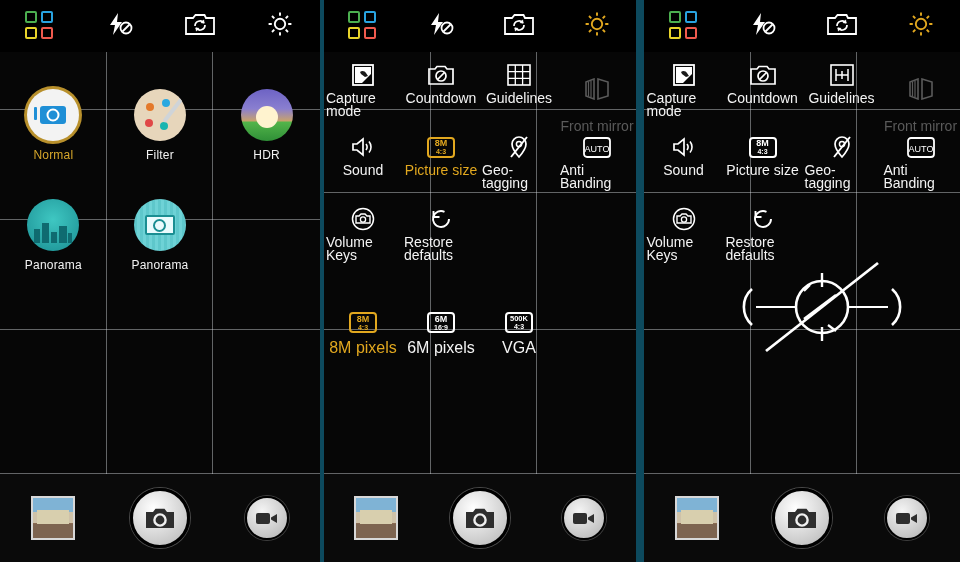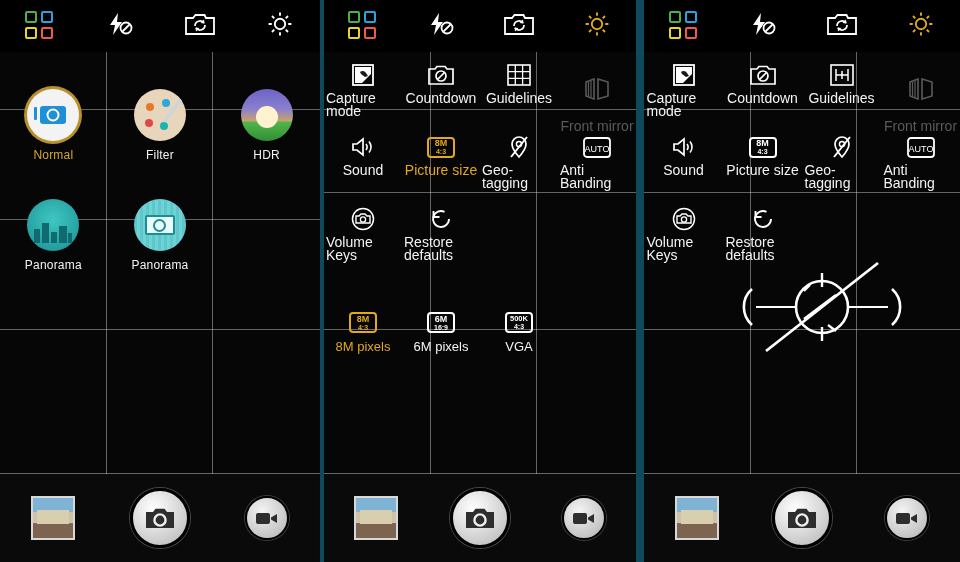--- a/index.html
+++ b/index.html
@@ -172,21 +172,21 @@
 
   
   .sizerow {
     position: absolute; left: 0; right: 0; top: 260px;
     display: grid; grid-template-columns: repeat(4, 1fr);
     z-index: 6;
   }
   .sizecell {
     display:flex; flex-direction:column; align-items:center; gap:6px;
   }
-  .sizelabel { font-size: 13px; color: #f4f4f4; }
+  .sizelabel { font-size: 16px; color: #f4f4f4; }
   .sizelabel.hl { color: #e2a81f; }
 
   
   .gesture {
     position: absolute; left: 88px; top: 195px; width: 180px; height: 120px;
     pointer-events: none; z-index: 7;
   }
 
   
   .bottombar {

